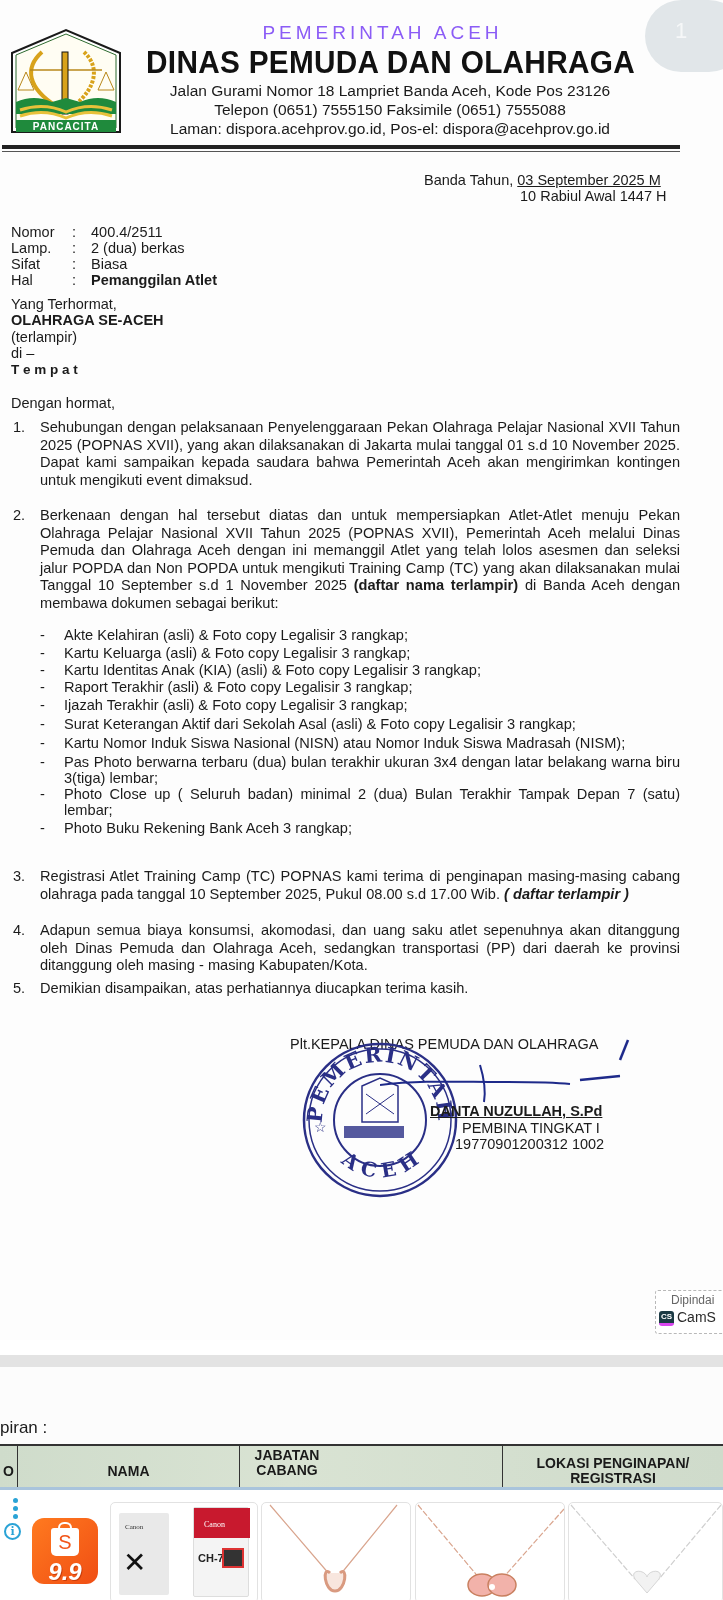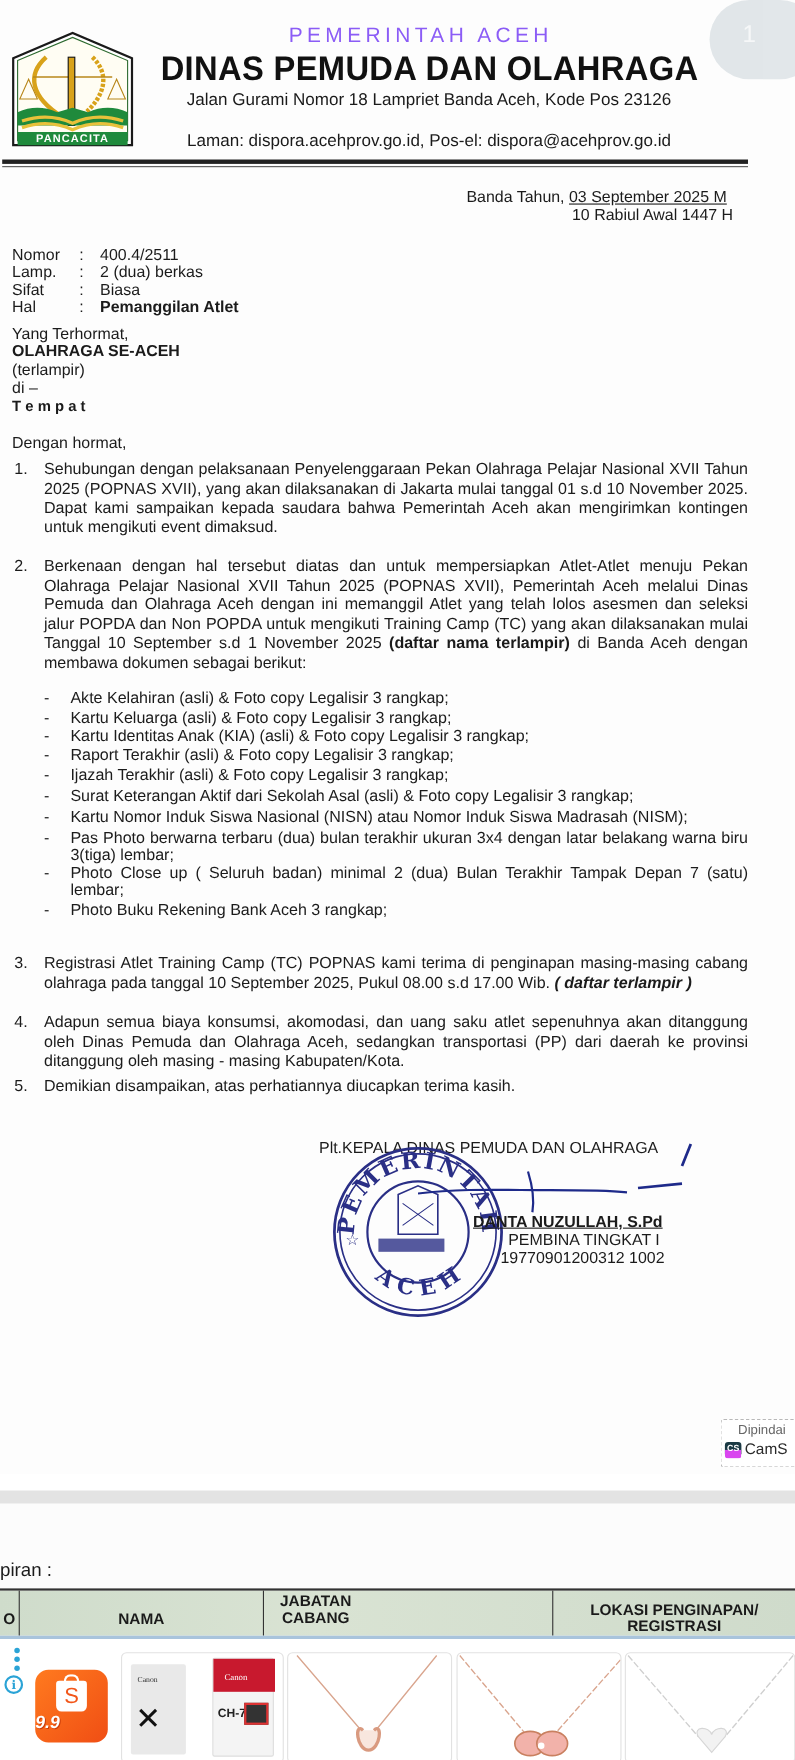--- a/index.html
+++ b/index.html
@@ -39,21 +39,21 @@
   
   .sig-title { left: 290px; top: 1036px; font-size: 14.5px; }
   .sig-name { left: 430px; top: 1103px; font-size: 14.5px; font-weight: bold; text-decoration: underline; }
   .sig-rank { left: 462px; top: 1120px; font-size: 14.5px; }
   .sig-nip { left: 455px; top: 1136px; font-size: 14.5px; }
   .stamp { position: absolute; left: 300px; top: 1038px; width: 160px; height: 160px; }
   .scribble { position: absolute; left: 380px; top: 1030px; width: 260px; height: 80px; }
 
   .camscanner { position: absolute; left: 655px; top: 1290px; width: 80px; height: 44px; border: 1px dashed #b8b8b8; border-radius: 3px; background: #fff; }
   .cs-label { position: absolute; left: 15px; top: 2px; font-size: 12px; color: #666; }
-  .cs-logo { position: absolute; left: 3px; top: 20px; width: 15px; height: 15px; background: #1b3a44; border-radius: 3px; color: #fff; font-size: 8px; font-weight: bold; text-align: center; line-height: 12px; border-bottom: 8px solid #d946ef; }
+  .cs-logo { position: absolute; left: 3px; top: 20px; width: 15px; height: 15px; background: #1b3a44; border-radius: 3px; color: #fff; font-size: 8px; font-weight: bold; text-align: center; line-height: 12px; border-bottom: 3px solid #d946ef; }
   .cs-brand { position: absolute; left: 21px; top: 18px; font-size: 14px; color: #2a2a2a; }
 
   .page-gap { position: absolute; left: 0; top: 1355px; width: 723px; height: 12px; background: #e3e3e3; }
 
   
   .page2 { position: absolute; left: 0; top: 1367px; width: 723px; height: 120px; background: #fcfcfc; }
   .lampiran { position: absolute; left: 0; top: 51px; font-size: 17px; color: #1b1b1b; }
   .tbl { position: absolute; left: 0; top: 77px; width: 723px; height: 50px; border-top: 2px solid #333; background: linear-gradient(90deg, #cfdccb, #d9e3d3 40%, #cfdbcb); }
   .tbl .cell { position: absolute; top: 0; height: 50px; border-left: 1.5px solid #333; font-weight: bold; font-size: 14px; text-align: center; color: #1a1a1a; line-height: 15px; padding-top: 2px; }
   .c0 { left: 0; width: 17px; border-left: none !important; }
@@ -63,21 +63,21 @@
   .c4 { left: 502px; width: 221px; }
 
   
   .ad-strip { position: absolute; left: 0; top: 1487px; width: 723px; height: 113px; background: #ffffff; border-top: 3px solid #a9c4dc; }
   .kebab { position: absolute; left: 12px; top: 8px; width: 8px; height: 24px; }
   .kebab i { display: block; width: 5px; height: 5px; background: #2aa3d6; border-radius: 50%; margin: 0 0 3px 1px; }
   .info-icon { position: absolute; left: 4px; top: 33px; width: 17px; height: 17px; border: 2px solid #2aa3d6; border-radius: 50%; color: #2aa3d6; font-size: 11px; font-weight: bold; text-align: center; line-height: 13px; font-family: "DejaVu Serif", serif; }
   .shopee { position: absolute; left: 32px; top: 28px; width: 66px; height: 66px; border-radius: 12px; background: linear-gradient(135deg, #ff7a1f, #f04e14); overflow: hidden; }
   .shopee .bag { position: absolute; left: 19px; top: 10px; width: 28px; height: 28px; background: #fff; border-radius: 3px 3px 5px 5px; color: #f2561a; font-size: 20px; text-align: center; line-height: 28px; }
   .shopee .bag:before { content: ""; position: absolute; left: 7px; top: -6px; width: 10px; height: 8px; border: 2px solid #fff; border-bottom: none; border-radius: 6px 6px 0 0; }
-  .shopee .sale { position: absolute; left: 0; top: 40px; width: 66px; color: #fff; font-size: 16px; font-weight: bold; font-style: italic; text-shadow: 1px 1px 0 #c93d0a; }
+  .shopee .sale { position: absolute; left: 0; top: 40px; width: 66px; text-align: center; color: #fff; font-size: 24px; font-weight: bold; font-style: italic; text-shadow: 1px 1px 0 #c93d0a; }
 
   .ad-card { position: absolute; top: 12px; height: 101px; background: #fff; border: 1px solid #e2e2e2; border-radius: 5px; overflow: hidden; }
   .card-1 { left: 110px; width: 148px; }
   .card-2 { left: 261px; width: 150px; }
   .card-3 { left: 415px; width: 150px; }
   .card-4 { left: 568px; width: 155px; }
 
   .box { position: absolute; border-radius: 2px; }
 </style>
 </head>
@@ -97,20 +97,21 @@
     <path d="M12,74 Q30,66 48,74 L62,70 L76,74 Q94,66 112,74 L112,86 L12,86 Z" fill="#1f8a3c"></path>
     <path d="M16,82 Q40,74 62,84 Q84,74 108,82" stroke="#e8c13a" stroke-width="3" fill="none"></path>
     <path d="M16,88 Q40,80 62,90 Q84,80 108,88" stroke="#e8c13a" stroke-width="3" fill="none"></path>
     <rect x="12" y="92" width="100" height="12" fill="#1f8a3c"></rect>
   </svg>
   <div style="position:absolute;left:16px;top:121px;width:100px;text-align:center;font-size:10px;font-weight:bold;color:#fff;letter-spacing:1px;">PANCACITA</div>
 
   <div class="kop-1">PEMERINTAH ACEH</div>
   <div class="kop-2">DINAS PEMUDA DAN OLAHRAGA</div>
   <div class="kop-3">Jalan Gurami Nomor 18 Lampriet Banda Aceh, Kode Pos 23126</div>
+  <div class="kop-4">Telepon (0651) 7555150 Faksimile (0651) 7555088</div>
   <div class="kop-5">Laman: dispora.acehprov.go.id, Pos-el: dispora@acehprov.go.id</div>
   <div class="rule-thick"></div>
   <div class="rule-thin"></div>
 
   <div class="t date-1">
     <span>Banda Tahun,</span>
     <u>03  September  2025 M</u>
   </div>
   <div class="t date-2">10  Rabiul Awal 1447 H</div>
 

